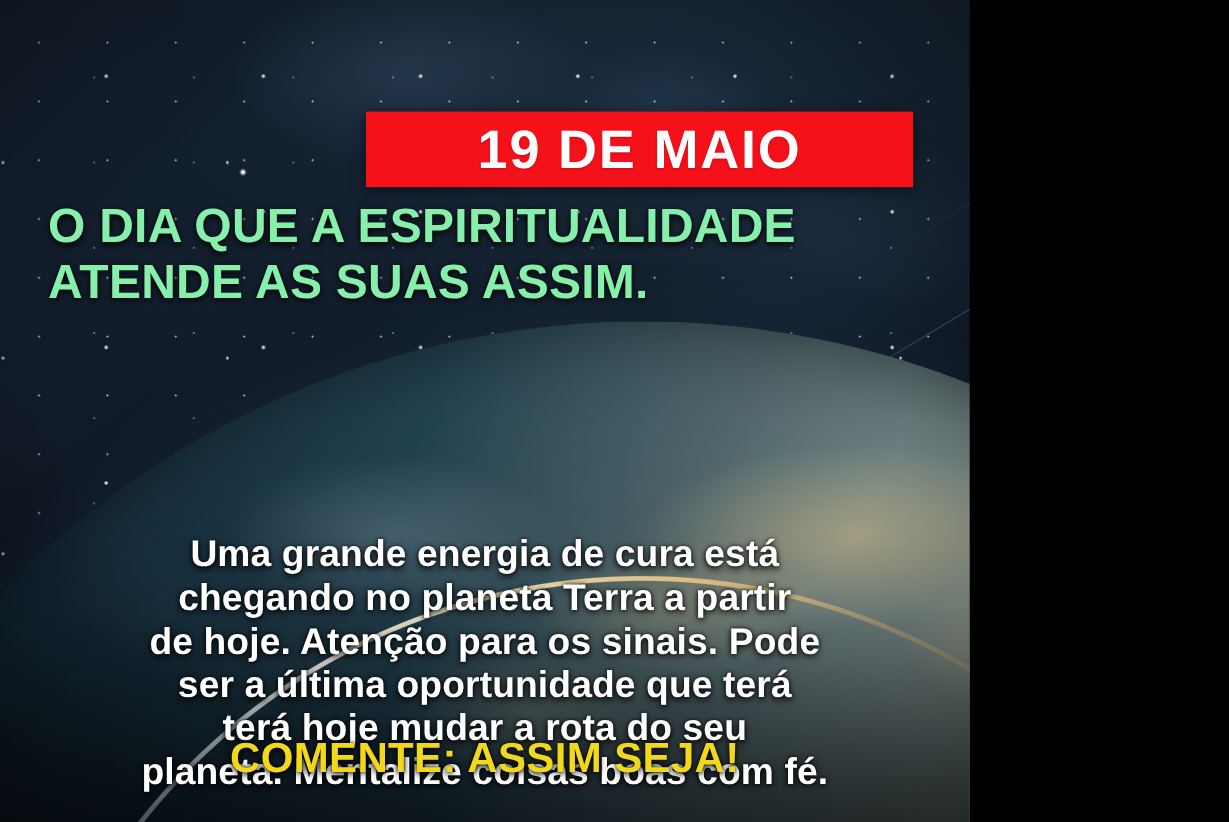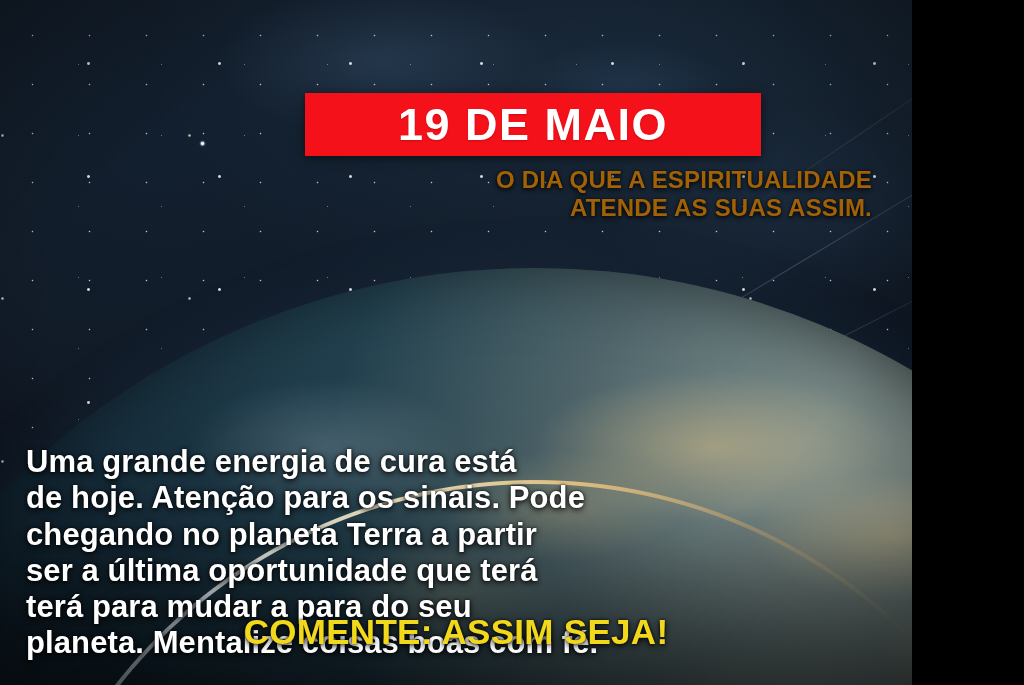--- a/index.html
+++ b/index.html
@@ -3,21 +3,21 @@
 <meta charset="utf-8">
 <title>19 de Maio</title>
 <style>
   html, body {
     margin: 0;
     padding: 0;
     background: #000;
   }
   #poster {
     position: relative;
-    width: 912px;
+    width: 808px;
     height: 685px;
     overflow: hidden;
     background: #0b1119;
     font-family: "Liberation Sans", sans-serif;
     -webkit-font-smoothing: antialiased;
   }
 
   
   .bg-layer {
     position: absolute;
@@ -187,36 +187,37 @@
     line-height: 1;
     white-space: nowrap;
     text-shadow: 0 1px 2px rgba(120,0,0,0.35);
   }
 
   .headline {
     position: absolute;
     left: 0;
     right: 0;
     top: 166px;
-    text-align: right;
-    color: #a16207;
-    font-size: 24px;
+    text-align: left;
+    color: #86efac;
+    font-size: 40px;
     font-weight: 700;
     line-height: 1.16;
     letter-spacing: 0.2px;
     text-shadow: 0 2px 5px rgba(0,0,0,0.85), 0 0 2px rgba(0,0,0,0.7);
     padding: 0 40px;
   }
   .headline .hl-line { display: block; white-space: nowrap; }
 
   .body-copy {
     position: absolute;
     left: 0;
     right: 0;
     top: 444px;
+    text-align: center;
     color: #ffffff;
     font-size: 31px;
     font-weight: 700;
     line-height: 1.17;
     letter-spacing: 0.1px;
     text-shadow: 0 2px 6px rgba(0,0,0,0.9), 0 0 3px rgba(0,0,0,0.8);
     padding: 0 26px;
   }
   .body-copy .bl { display: block; white-space: nowrap; }
 
@@ -269,24 +270,24 @@
       <span>19 DE MAIO</span>
     </div>
 
     <div class="headline">
       <span class="hl-line">O DIA QUE A ESPIRITUALIDADE</span>
       <span class="hl-line">ATENDE AS SUAS ASSIM.</span>
     </div>
 
     <div class="body-copy">
       <span class="bl">Uma grande energia de cura está</span>
+      <span class="bl">chegando no planeta Terra a partir</span>
       <span class="bl">de hoje. Atenção para os sinais. Pode</span>
-      <span class="bl">chegando no planeta Terra a partir</span>
       <span class="bl">ser a última oportunidade que terá</span>
-      <span class="bl">terá para mudar a para do seu</span>
+      <span class="bl">terá hoje mudar a rota do seu</span>
       <span class="bl">planeta. Mentalize coisas boas com fé.</span>
     </div>
 
     <div class="cta">
       <span>COMENTE: ASSIM SEJA!</span>
     </div>
 
   </div>
 </div>
 

